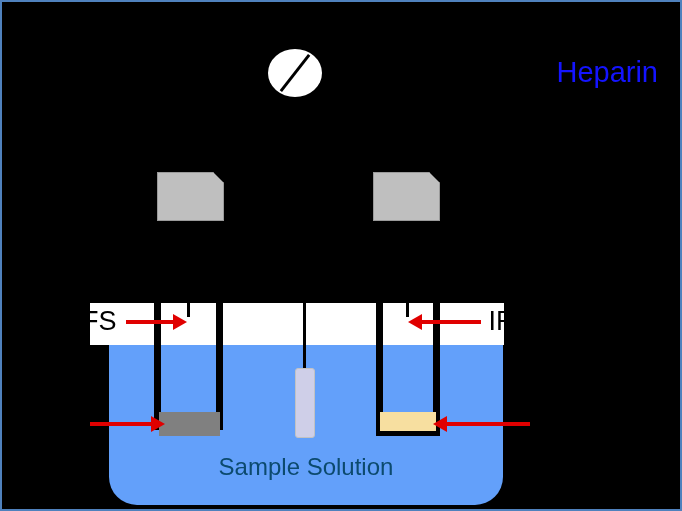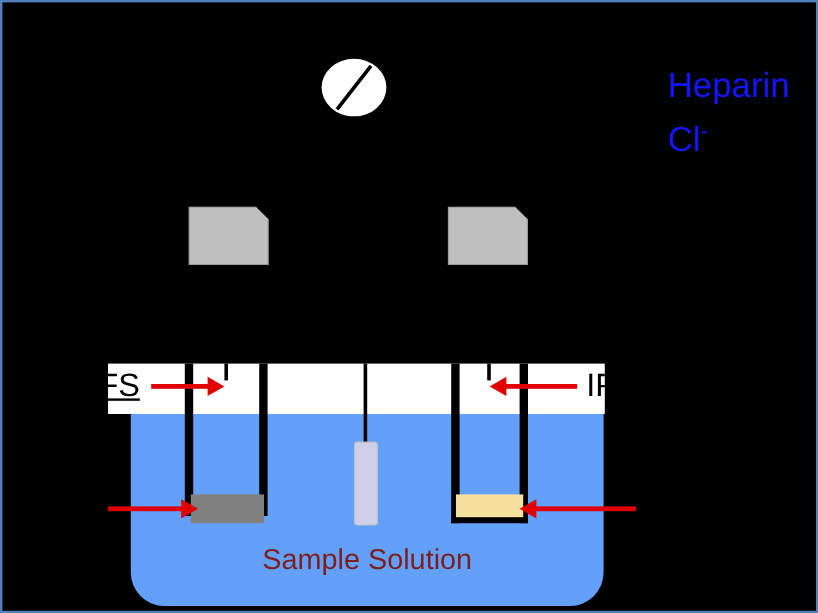--- a/index.html
+++ b/index.html
@@ -82,21 +82,21 @@
     height: 160px;
     background: #63a0fa;
     border-radius: 0 0 28px 28px;
   }
   #beaker-label {
     position: absolute;
     left: 0;
     right: 0;
     top: 108px;
     text-align: center;
-    color: #7f1d1d;
+    color: #0c4a6e;
     font-size: 24px;
     font-family: "Liberation Sans", sans-serif;
   }
 
   
   #head-band {
     position: absolute;
     left: 88px;
     top: 301px;
     width: 414px;
@@ -105,21 +105,21 @@
     overflow: hidden;
   }
   #head-band .band-label {
     position: absolute;
     top: 3px;
     color: #000000;
     font-size: 27px;
     font-family: "Liberation Sans", sans-serif;
     white-space: nowrap;
   }
-  #head-band .band-label.left  { left: -8px; text-decoration: underline; }
+  #head-band .band-label.left  { left: -8px; }
   #head-band .band-label.right { right: -10px; }
 
   
   .electrode-wall {
     position: absolute;
     width: 7px;
     background: #000000;
   }
   .electrode-stub {
     position: absolute;
@@ -210,21 +210,20 @@
     border-right: 14px solid #e00000;
   }
 </style>
 </head>
 <body>
 
 <div id="stage">
 
   <div id="species-labels">
     <span class="species-line"><span>Heparin</span></span>
-    <span class="species-line"><span>Cl</span><sup>-</sup></span>
   </div>
 
   <div id="meter">
     <div class="disc"></div>
     <div class="slash"></div>
   </div>
 
   <div class="lead" style="left:188px; top:119px; width:3px; height:51px;"></div>
   <div class="lead" style="left:404px; top:119px; width:3px; height:51px;"></div>
   <div class="lead" style="left:188px; top:119px; width:219px; height:3px;"></div>

